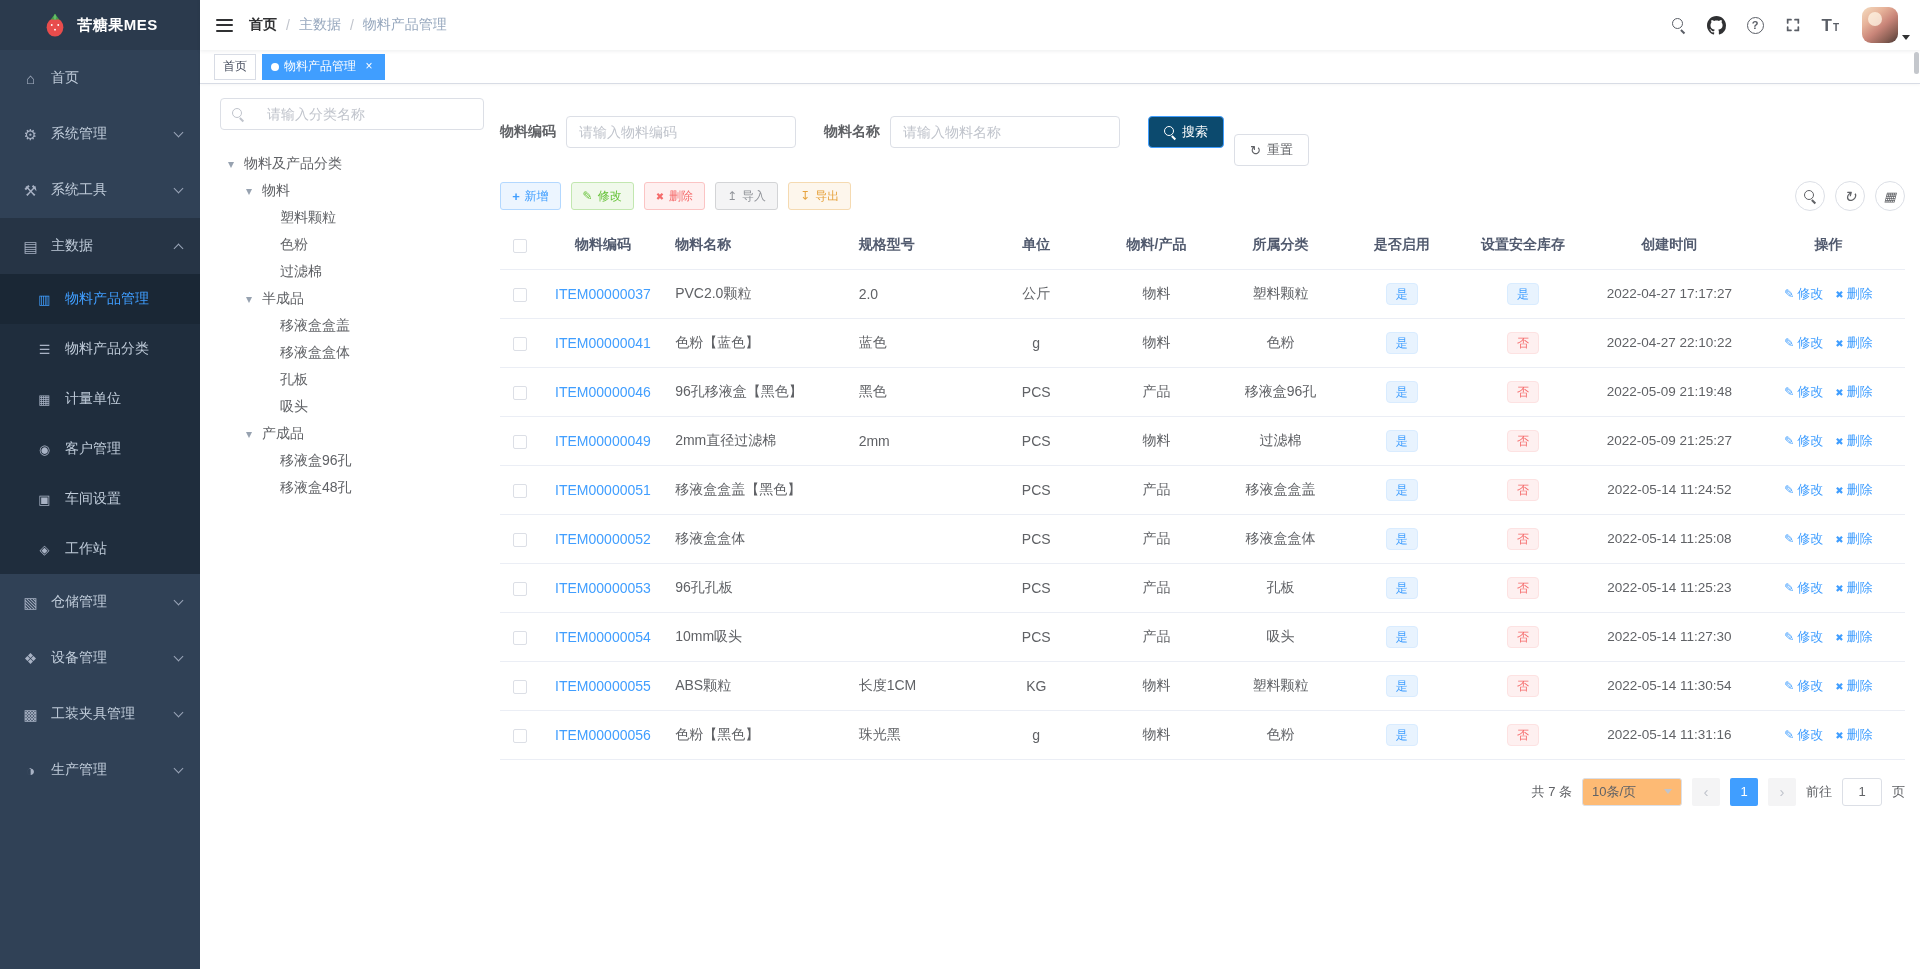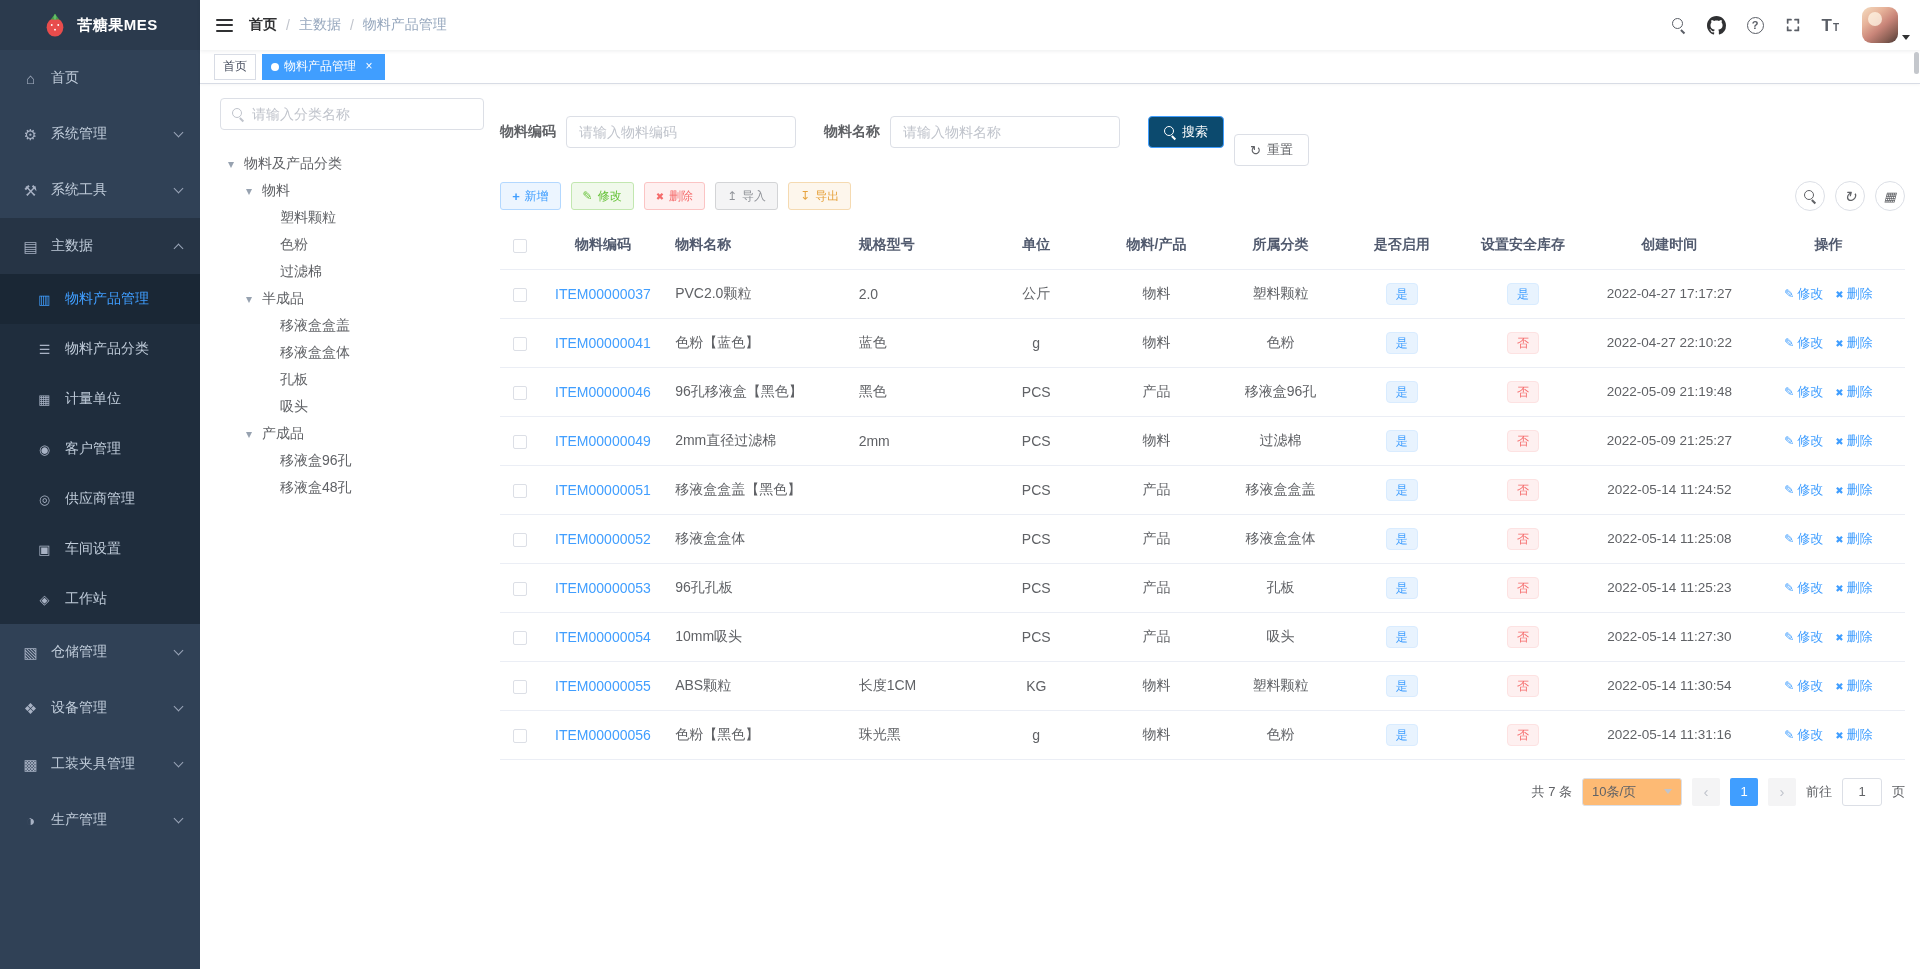--- a/index.html
+++ b/index.html
@@ -83,21 +83,21 @@
   .tag { height:26px; display:inline-flex; align-items:center; gap:5px; border:1px solid #d8dce5; background:#fff; color:#495060; font-size:12px; padding:0 8px; cursor:pointer; white-space:nowrap; }
   .tag.active { background:#409eff; border-color:#409eff; color:#fff; }
   .tag-dot { width:8px; height:8px; border-radius:50%; background:#fff; flex-shrink:0; }
   .tag-close { width:14px; height:14px; line-height:13px; text-align:center; border-radius:50%; font-size:12px; margin-left:1px; }
   .tag-close::before { content:"×"; }
 
   .app-main { flex:1; display:flex; gap:16px; padding:14px 15px 0 20px; overflow:hidden; background:#fff; }
 
   
   .tree-panel { width:264px; min-width:264px; }
-  .tree-search { height:32px; border:1px solid #dcdfe6; border-radius:4px; background:#fff; display:flex; align-items:center; gap:8px; padding:0 11px; color:#c0c4cc; }
+  .tree-search { height:32px; border:1px solid #dcdfe6; border-radius:4px; background:#fff; display:flex; align-items:center; gap:23px; padding:0 11px; color:#c0c4cc; }
   .tree-search input { border:none; outline:none; flex:1; font-size:14px; color:#606266; min-width:0; }
   .tree { margin-top:20px; }
   .tree-node { height:27px; display:flex; align-items:center; font-size:14px; color:#606266; cursor:pointer; white-space:nowrap; }
   .tree-caret { width:16px; color:#97a2b0; font-size:12px; flex-shrink:0; }
   [data-name="tree-expand-icon"]::before { content:"▾"; }
   .tree-spacer { width:16px; flex-shrink:0; }
 
   
   .table-panel { flex:1; min-width:0; display:flex; flex-direction:column; }
   .filter-row { display:flex; align-items:center; margin-bottom:15px; }
@@ -200,24 +200,20 @@
             <span class="mi-icon" data-name="material-category-icon"></span>
             <span class="mi-label" data-name="sidebar-subitem-label">物料产品分类</span>
           </div>
           <div class="sub-item" data-name="sidebar-subitem">
             <span class="mi-icon" data-name="unit-icon"></span>
             <span class="mi-label" data-name="sidebar-subitem-label">计量单位</span>
           </div>
           <div class="sub-item" data-name="sidebar-subitem">
             <span class="mi-icon" data-name="customer-icon"></span>
             <span class="mi-label" data-name="sidebar-subitem-label">客户管理</span>
-          </div>
-          <div class="sub-item" data-name="sidebar-subitem">
-            <span class="mi-icon" data-name="supplier-icon"></span>
-            <span class="mi-label" data-name="sidebar-subitem-label">供应商管理</span>
           </div>
           <div class="sub-item" data-name="sidebar-subitem">
             <span class="mi-icon" data-name="workshop-icon"></span>
             <span class="mi-label" data-name="sidebar-subitem-label">车间设置</span>
           </div>
           <div class="sub-item" data-name="sidebar-subitem">
             <span class="mi-icon" data-name="workstation-icon"></span>
             <span class="mi-label" data-name="sidebar-subitem-label">工作站</span>
           </div>
         </div>

